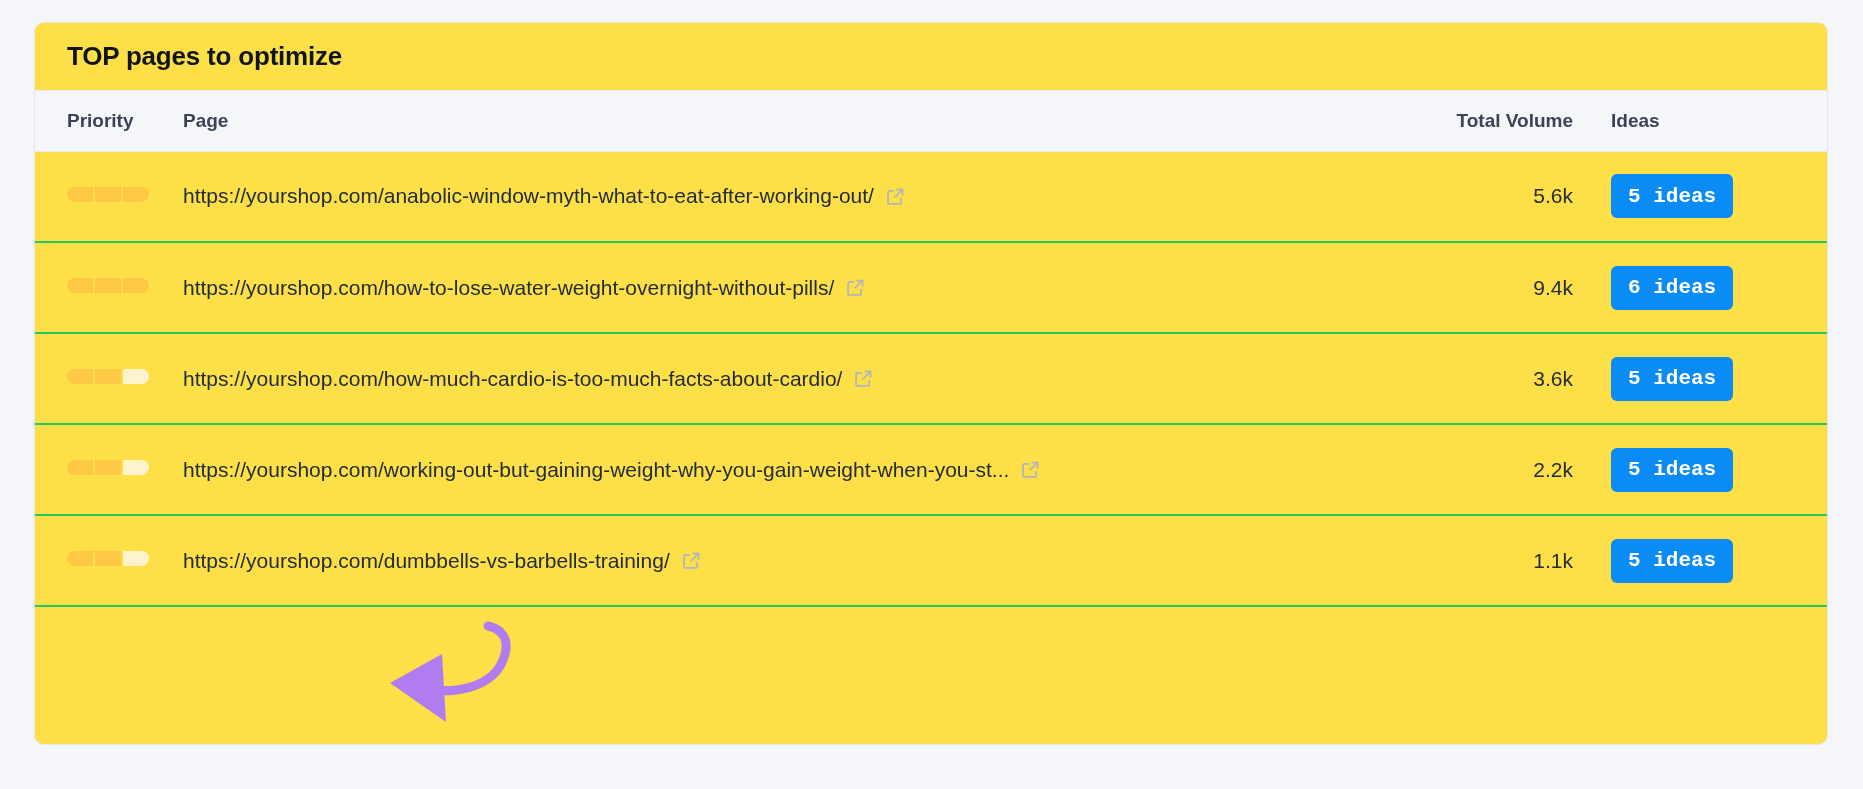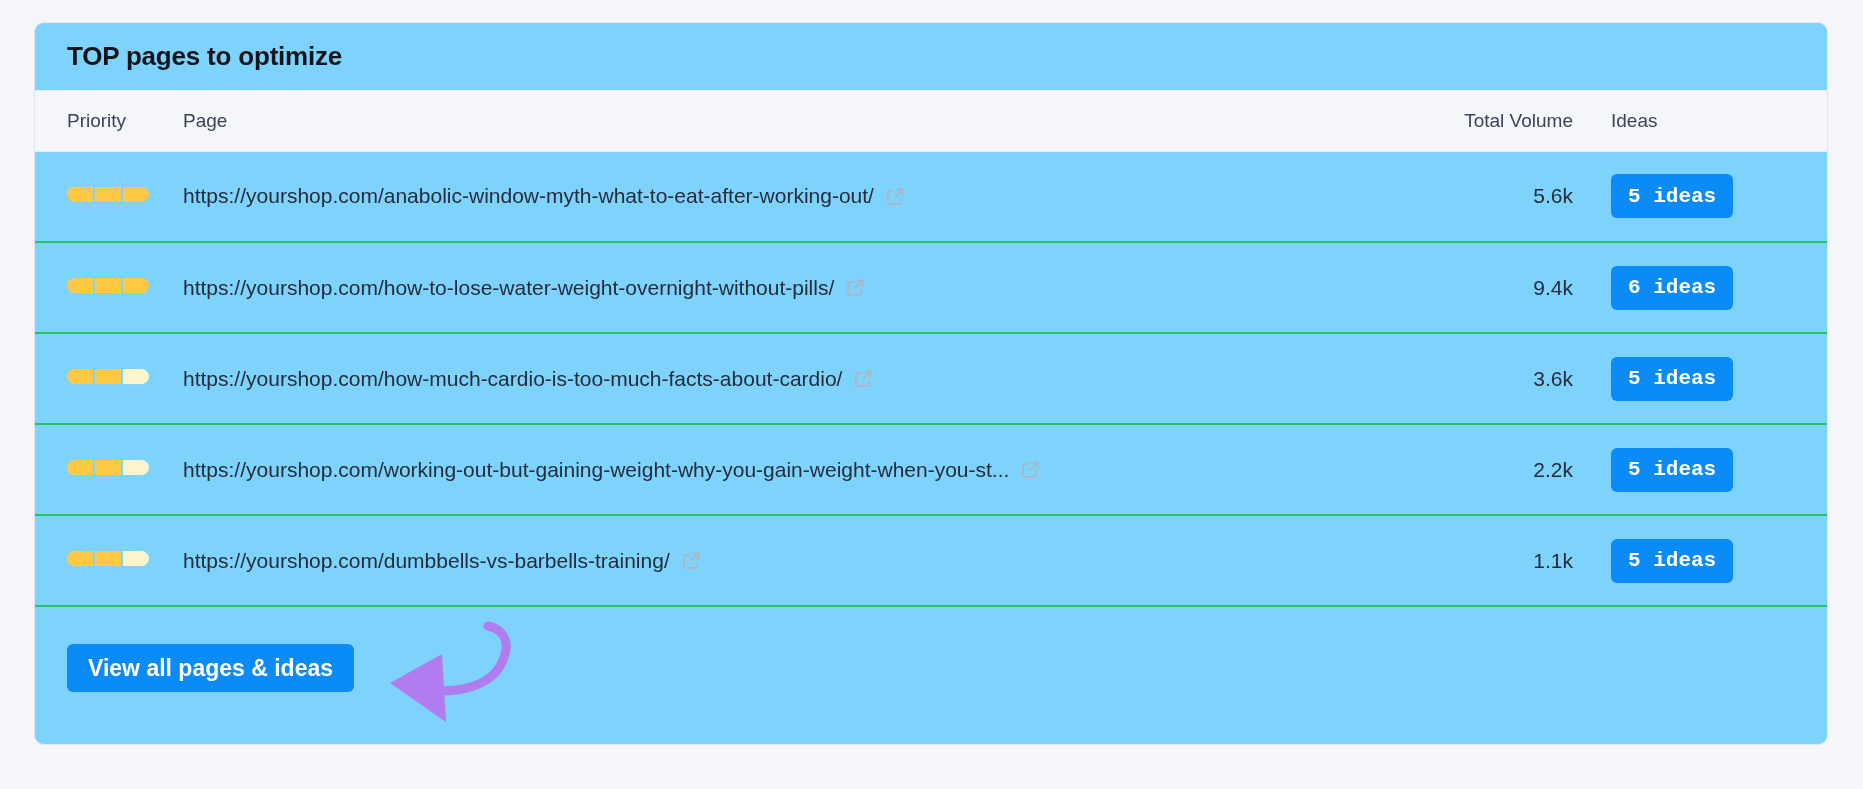--- a/index.html
+++ b/index.html
@@ -18,21 +18,21 @@
     overflow: hidden;
   }
 
   
   .card {
     position: absolute;
     left: 34px;
     top: 22px;
     width: 1794px;
     height: 723px;
-    background: #7dd3fc;
+    background: #fde047;
     border: 1px solid #e3e6ef;
     border-radius: 10px;
     overflow: hidden;
   }
 
   .card-head {
     height: 68px;
     display: flex;
     align-items: center;
     padding-left: 32px;
@@ -44,21 +44,21 @@
     color: #12141c;
     letter-spacing: -0.2px;
   }
 
   
   .tbl { width: 100%; border-collapse: collapse; table-layout: fixed; }
 
   .thead-row { background: #f4f6fa; height: 60px; }
   .thead-row th {
     font-size: 19px;
-    font-weight: normal;
+    font-weight: bold;
     color: #3c4356;
     text-align: left;
     vertical-align: middle;
     padding: 0;
     border-bottom: 1px solid #e6e9f1;
   }
   th.c-priority { padding-left: 32px; width: 140px; }
   th.c-page     { padding-left: 8px; }
   th.c-volume   { text-align: right; width: 260px; padding-right: 34px; }
   th.c-ideas    { width: 220px; padding-left: 4px; }
@@ -278,23 +278,20 @@
                   </svg>
                 </span>
               </div>
             </td>
             <td class="c-volume"><span class="vol">1.1k</span></td>
             <td class="c-ideas"><button class="badge">5 ideas</button></td>
           </tr>
         </tbody>
     </table>
 
-    <div class="card-foot">
-      <button class="btn-primary">View all pages &amp; ideas</button>
-    </div>
 
   </div>
 
   <div class="annot">
     <svg width="250" height="120" viewBox="0 0 250 120" fill="none" xmlns="http://www.w3.org/2000/svg">
       <path d="M112 77 C 150 86, 196 80, 205 44 C 210 26, 198 18, 188 16" stroke="#b07cf0" stroke-width="9" stroke-linecap="round" fill="none"></path>
       <path d="M90 73 L 142 44 L 146 112 Z" fill="#b07cf0"></path>
     </svg>
   </div>
 

